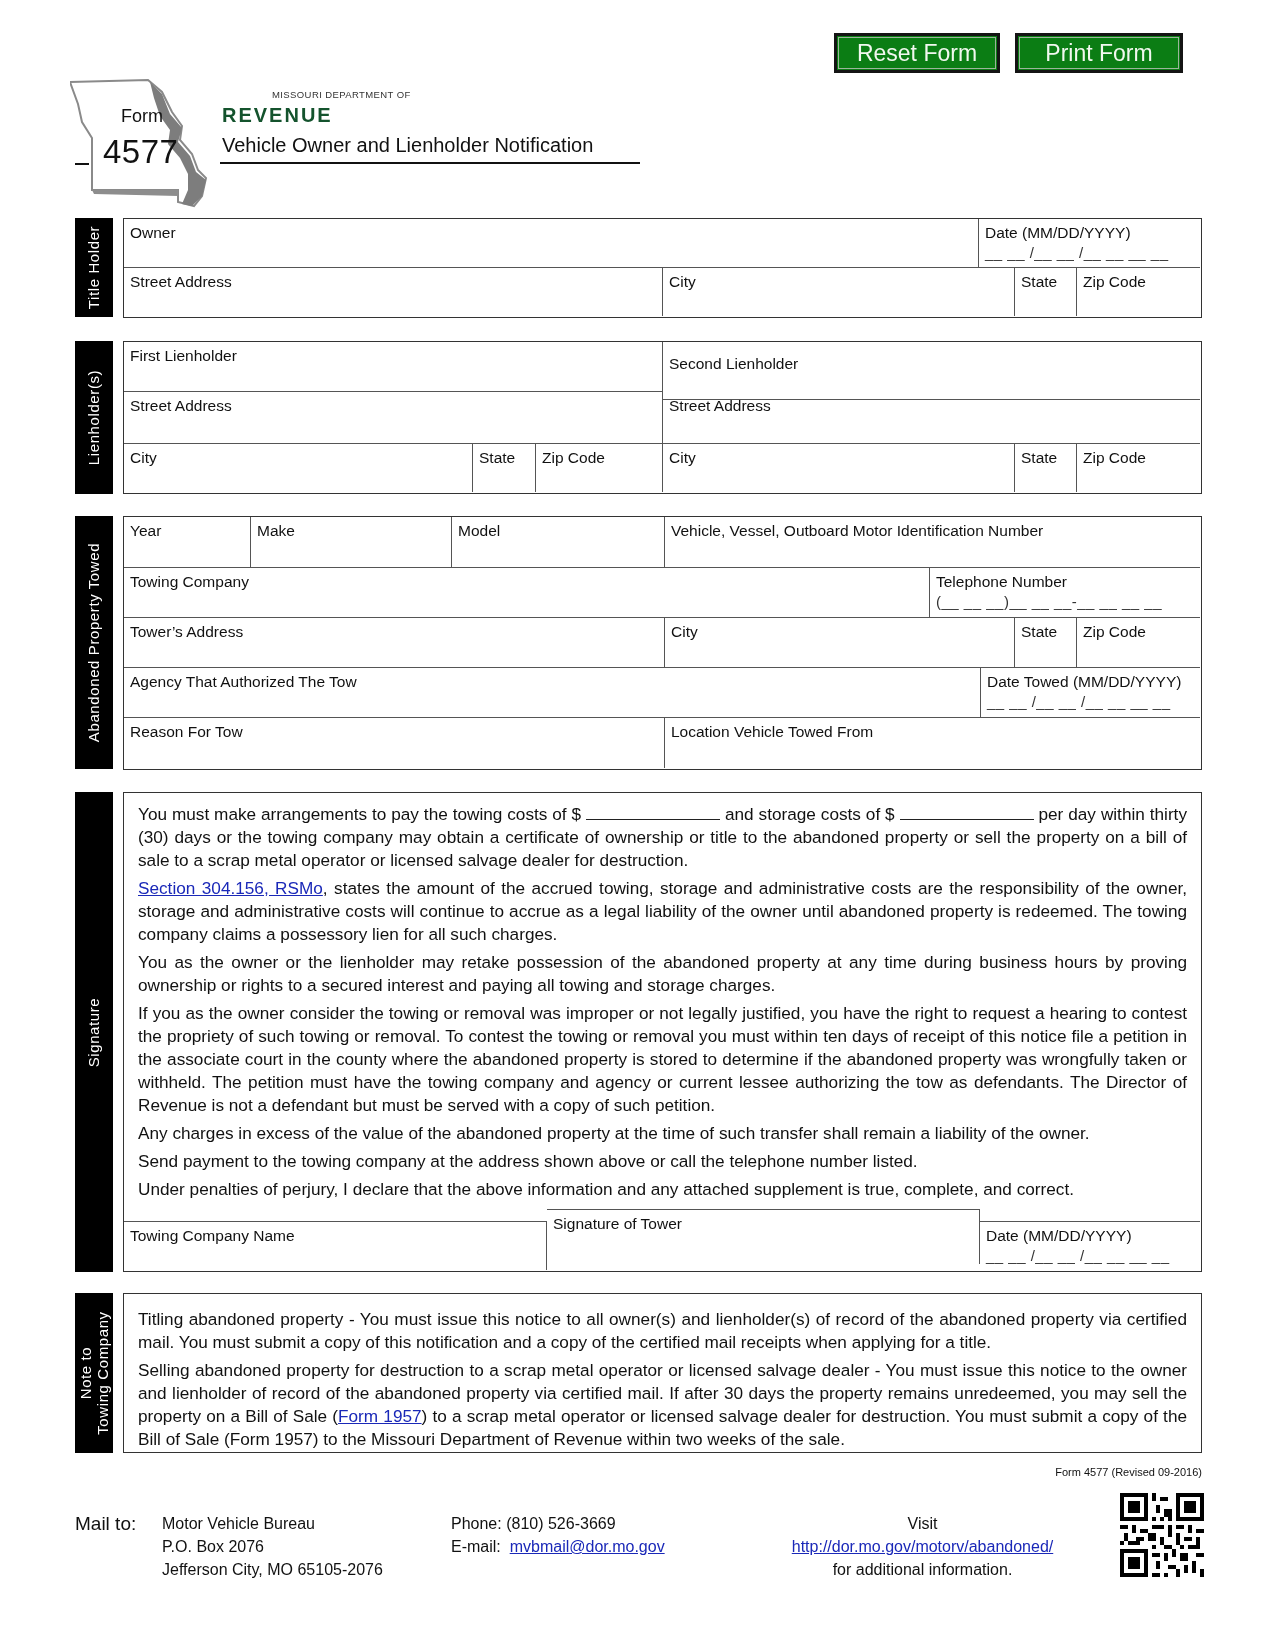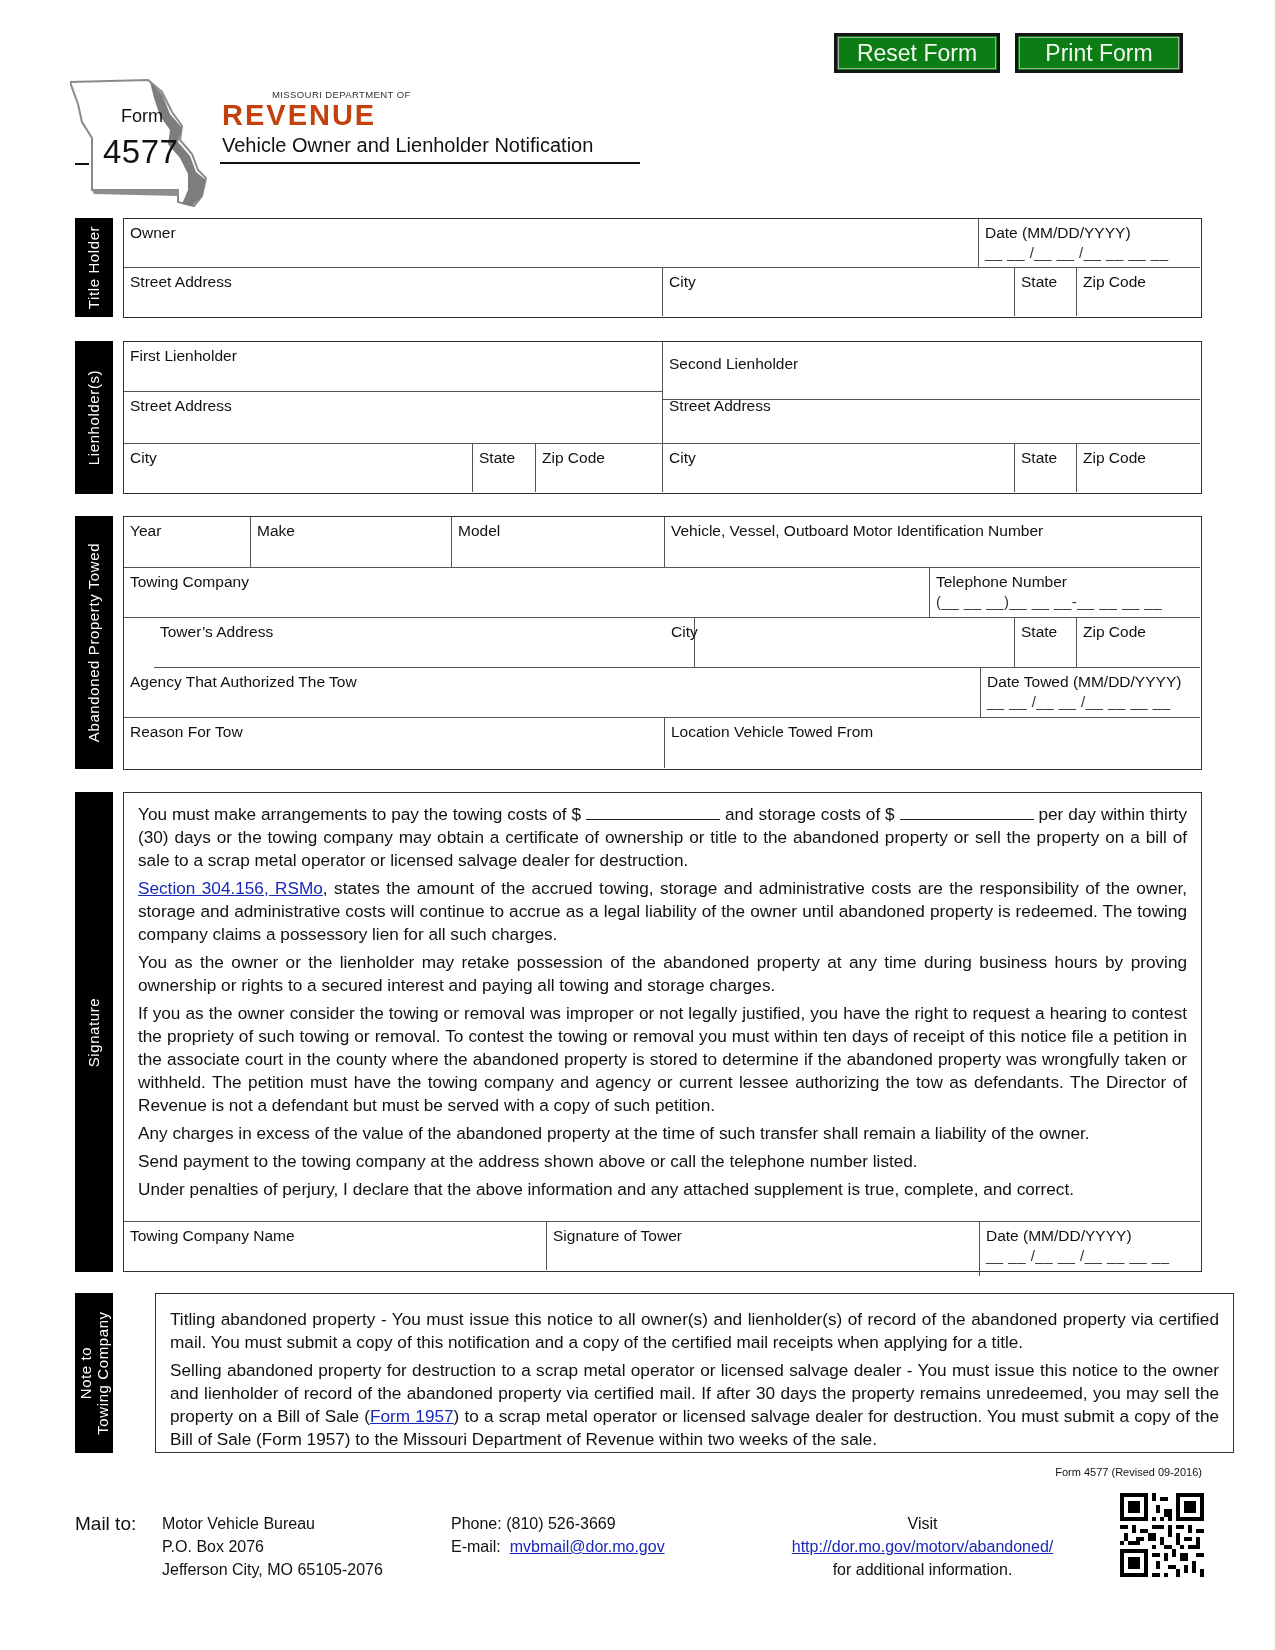--- a/index.html
+++ b/index.html
@@ -8,21 +8,21 @@
 
   .btn { position: absolute; top: 33px; height: 40px; background: #0b7d14; border: 3px solid #141414; outline: 1px solid #9bb59b; outline-offset: -5px; color: #f1f8ef; font-size: 23px; display: flex; align-items: center; justify-content: center; cursor: pointer; }
   #reset-btn { left: 834px; width: 166px; }
   #print-btn { left: 1015px; width: 168px; }
 
   .logo-map { position: absolute; left: 70px; top: 78px; width: 160px; height: 130px; }
   .form-word { position: absolute; left: 121px; top: 106px; font-size: 18px; }
   .form-num { position: absolute; left: 103px; top: 133px; font-size: 33px; letter-spacing: 0.5px; }
   .form-dash { position: absolute; left: 75px; top: 163px; width: 14px; height: 2px; background: #111; }
   .dept-small { position: absolute; left: 224px; top: 89px; font-size: 9.5px; letter-spacing: 0.4px; color: #333; margin-left: 48px; }
-  .dept-big { position: absolute; left: 222px; top: 97px; font-size: 29px; font-weight: bold; letter-spacing: 2px; color: #c2410c; line-height: 36px; }
+  .dept-big { position: absolute; left: 222px; top: 97px; font-size: 20px; font-weight: bold; letter-spacing: 2px; color: #14532d; line-height: 36px; }
   .doc-title { position: absolute; left: 222px; top: 134px; font-size: 20px; }
   .title-rule { position: absolute; left: 220px; top: 162px; width: 420px; height: 2px; background: #111; }
 
   .side-tab { position: absolute; left: 75px; width: 38px; background: #000; color: #fff; display: flex; align-items: center; justify-content: center; }
   .side-tab span { transform: rotate(-90deg); white-space: nowrap; font-size: 15px; letter-spacing: 0.6px; text-align: center; line-height: 17px; }
 
   .box { position: absolute; left: 123px; width: 1079px; border: 1.5px solid #333; }
   .cell { position: absolute; border-right: 1.5px solid #555; border-bottom: 1.5px solid #555; font-size: 15.5px; padding: 5px 6px; }
   .cell.nr { border-right: none; }
   .cell.nb { border-bottom: none; }
@@ -87,21 +87,21 @@
 <div class="side-tab" style="top:516px;height:253px;">
     <span>Abandoned Property Towed</span>
   </div>
 <div class="box" style="top:516px;height:254px;">
   <div class="cell" style="left:0;top:0;width:127px;height:51px;"><span>Year</span></div>
   <div class="cell" style="left:127px;top:0;width:201px;height:51px;"><span>Make</span></div>
   <div class="cell" style="left:328px;top:0;width:213px;height:51px;"><span>Model</span></div>
   <div class="cell nr" style="left:541px;top:0;width:535px;height:51px;"><span>Vehicle, Vessel, Outboard Motor Identification Number</span></div>
   <div class="cell" style="left:0;top:51px;width:806px;height:50px;"><span>Towing Company</span></div>
   <div class="cell nr" style="left:806px;top:51px;width:270px;height:50px;"><span>Telephone Number</span><span class="blank">(__ __ __)__ __ __-__ __ __ __</span></div>
-  <div class="cell" style="left:0;top:101px;width:541px;height:50px;margin-left:30px;"><span>Tower’s Address</span></div>
+  <div class="cell" style="left:0;top:101px;width:541px;height:50px;"><span>Tower’s Address</span></div>
   <div class="cell" style="left:541px;top:101px;width:350px;height:50px;"><span>City</span></div>
   <div class="cell" style="left:891px;top:101px;width:62px;height:50px;"><span>State</span></div>
   <div class="cell nr" style="left:953px;top:101px;width:123px;height:50px;"><span>Zip Code</span></div>
   <div class="cell" style="left:0;top:151px;width:857px;height:50px;"><span>Agency That Authorized The Tow</span></div>
   <div class="cell nr" style="left:857px;top:151px;width:219px;height:50px;"><span>Date Towed (MM/DD/YYYY)</span><span class="blank">__ __ /__ __ /__ __ __ __</span></div>
   <div class="cell nb" style="left:0;top:201px;width:541px;height:50px;"><span>Reason For Tow</span></div>
   <div class="cell nr nb" style="left:541px;top:201px;width:535px;height:50px;"><span>Location Vehicle Towed From</span></div>
 </div>
 
 <div class="side-tab" style="top:792px;height:480px;">
@@ -111,28 +111,28 @@
   <div class="para-box">
     <p><span>You must make arrangements to pay the towing costs of $</span> <span class="uline"></span> <span>and storage costs of $</span> <span class="uline"></span> <span>per day within thirty (30) days or the towing company may obtain a certificate of ownership or title to the abandoned property or sell the property on a bill of sale to a scrap metal operator or licensed salvage dealer for destruction.</span></p>
     <p><span class="link">Section 304.156, RSMo</span><span>, states the amount of the accrued towing, storage and administrative costs are the responsibility of the owner, storage and administrative costs will continue to accrue as a legal liability of the owner until abandoned property is redeemed.  The towing company claims a possessory lien for all such charges.</span></p>
     <p>You as the owner or the lienholder may retake possession of the abandoned property at any time during business hours by proving ownership or rights to a secured interest and paying all towing and storage charges.</p>
     <p>If you as the owner consider the towing or removal was improper or not legally justified, you have the right to request a hearing to contest the propriety of such towing or removal. To contest the towing or removal you must within ten days of receipt of this notice file a petition in the associate court in the county where the abandoned property is stored to determine if the abandoned property was wrongfully taken or withheld. The petition must have the towing company and agency or current lessee authorizing the tow as defendants. The Director of Revenue is not a defendant but must be served with a copy of such petition.</p>
     <p>Any charges in excess of the value of the abandoned property at the time of such transfer shall remain a liability of the owner.</p>
     <p>Send payment to the towing company at the address shown above or call the telephone number listed.</p>
     <p>Under penalties of perjury, I declare that the above information and any attached supplement is true, complete, and correct.</p>
   </div>
   <div class="cell nb" style="left:0;top:428px;width:423px;height:49px;border-top:1.5px solid #555;"><span>Towing Company Name</span></div>
-  <div class="cell nb" style="left:423px;top:428px;width:433px;height:55px;border-top:1.5px solid #555;"><span>Signature of Tower</span></div>
+  <div class="cell nb" style="left:423px;top:416px;width:433px;height:55px;border-top:1.5px solid #555;"><span>Signature of Tower</span></div>
   <div class="cell nr nb" style="left:856px;top:428px;width:220px;height:49px;border-top:1.5px solid #555;"><span>Date (MM/DD/YYYY)</span><span class="blank">__ __ /__ __ /__ __ __ __</span></div>
 </div>
 
 <div class="side-tab" style="top:1293px;height:160px;">
     <span><span>Note to</span><br><span>Towing Company</span></span>
   </div>
-<div class="box" style="top:1293px;height:160px;margin-left:32px;">
+<div class="box" style="top:1293px;height:160px;">
   <div class="para-box" style="padding-top:14px;">
     <p>Titling abandoned property - You must issue this notice to all owner(s) and lienholder(s) of record of the abandoned property via certified mail. You must submit a copy of this notification and a copy of the certified mail receipts when applying for a title.</p>
     <p><span>Selling abandoned property for destruction to a scrap metal operator or licensed salvage dealer - You must issue this notice to the owner and lienholder of record of the abandoned property via certified mail. If after 30 days the property remains unredeemed, you may sell the property on a Bill of Sale (</span><span class="link">Form 1957</span><span>) to a scrap metal operator or licensed salvage dealer for destruction. You must submit a copy of the Bill of Sale (Form 1957) to the Missouri Department of Revenue within two weeks of the sale.</span></p>
   </div>
 </div>
 
 <div class="rev">Form 4577 (Revised 09-2016)</div>
 
 <div class="footer" style="left:75px;font-size:19px;">Mail to:</div>
 <div class="footer" style="left:162px;">

